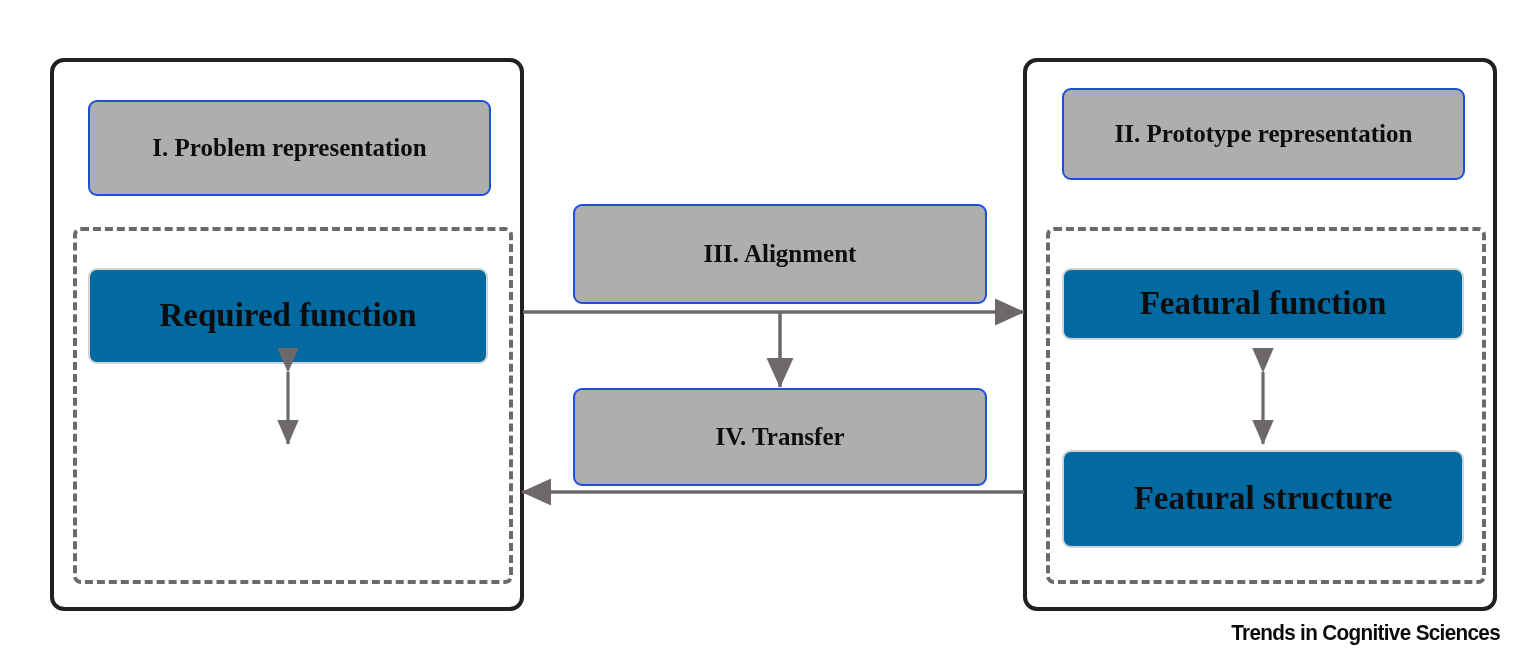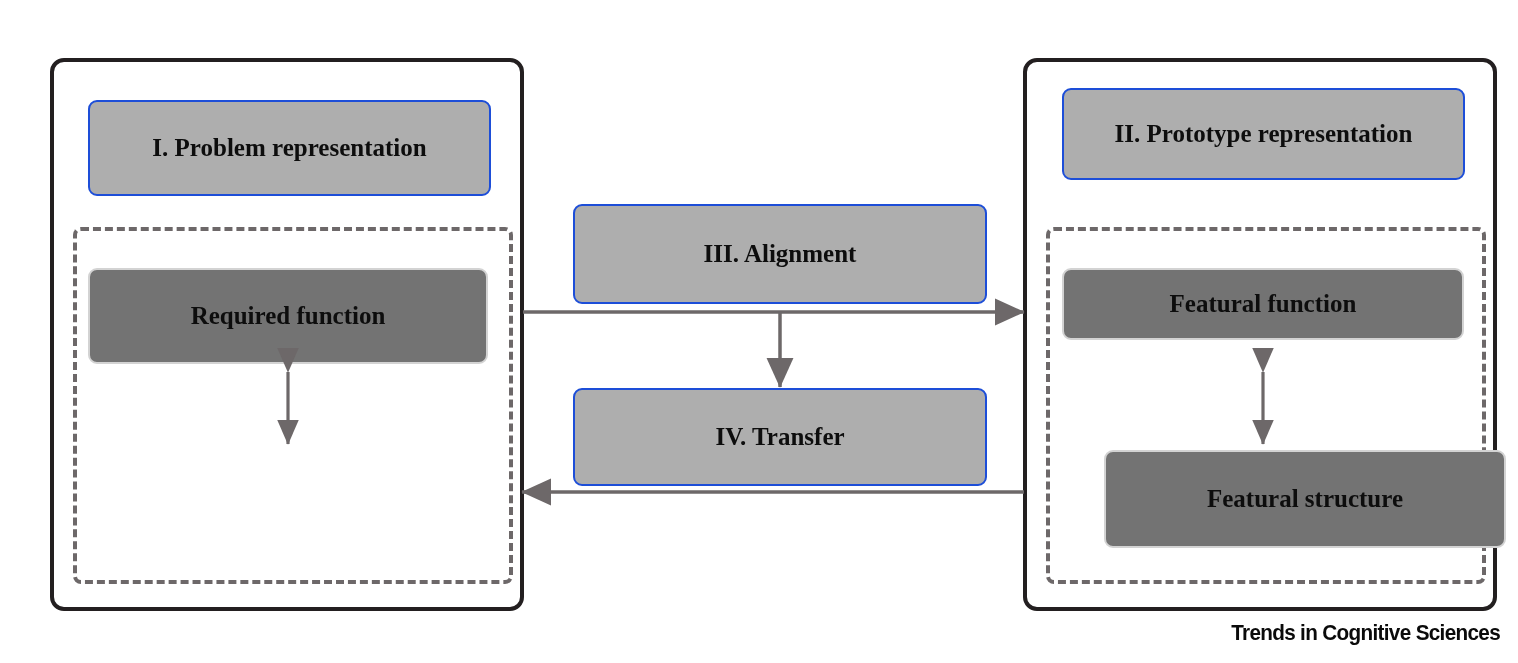--- a/index.html
+++ b/index.html
@@ -54,31 +54,31 @@
     color: #0d0d0d;
     border-radius: 9px;
     line-height: 1.15;
   }
   .box-dark {
     background: #aeaeae;
     border: 2px solid #1d4ed8;
     font-size: 25px;
   }
   .box-light {
-    background: #737373;
+    background: #0369a1;
     border: 2px solid #d3d3d3;
-    font-size: 25px;
+    font-size: 33px;
   }
 
   #box-problem      { left: 88px;   top: 100px; width: 403px; height: 96px; }
   #box-prototype    { left: 1062px; top: 88px;  width: 403px; height: 92px; font-family: Liberation Serif, serif; }
   #box-req-func     { left: 88px;   top: 268px; width: 400px; height: 96px; }
   #box-req-struct   { left: 88px;   top: 450px; width: 400px; height: 98px; }
   #box-feat-func    { left: 1062px; top: 268px; width: 402px; height: 72px; }
-  #box-feat-struct  { left: 1062px; top: 450px; width: 402px; height: 98px; margin-left: 42px; }
+  #box-feat-struct  { left: 1062px; top: 450px; width: 402px; height: 98px; }
   #box-alignment    { left: 573px;  top: 204px; width: 414px; height: 100px; }
   #box-transfer     { left: 573px;  top: 388px; width: 414px; height: 98px; }
 
   
   #connectors {
     position: absolute;
     left: 0; top: 0;
     width: 1518px;
     height: 663px;
     pointer-events: none;

